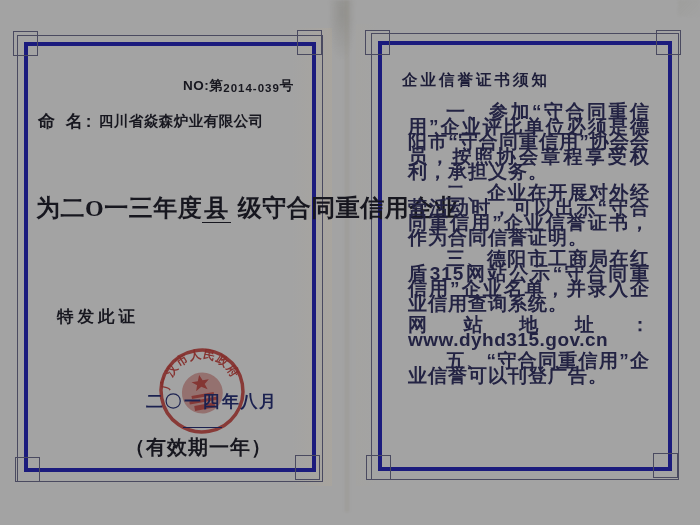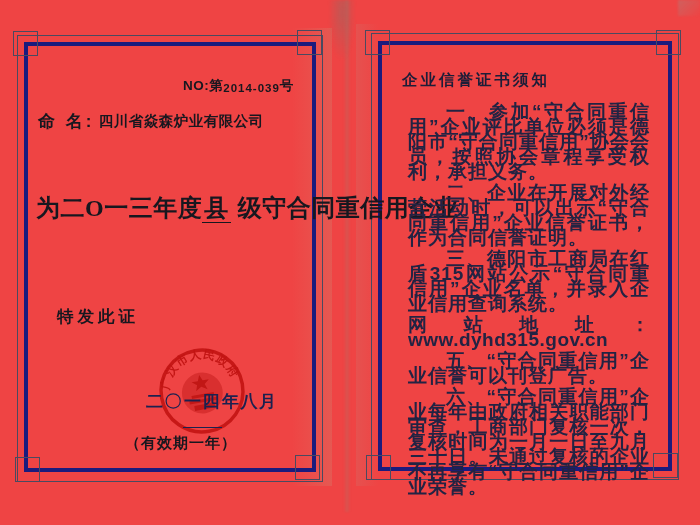--- a/index.html
+++ b/index.html
@@ -2,21 +2,21 @@
 <html><head>
 <meta charset="utf-8">
 <style>
   html,body{margin:0;padding:0;}
   body{
     width:700px;height:525px;overflow:hidden;
     background:#fbfbf9;
     font-family:"Liberation Sans", sans-serif;
     -webkit-font-smoothing:antialiased;
   }
-  #photo{position:relative;width:700px;height:525px;background:#ef4444;}
+  #photo{position:relative;width:700px;height:525px;background:#a3a3a3;}
 
   
   .spine-crease{
     position:absolute;left:344px;top:0;width:6px;height:512px;
     background:linear-gradient(to right,rgba(0,0,0,0),rgba(140,135,120,.28),rgba(0,0,0,0));
     filter:blur(1px);
   }
   .spine-smudge{
     position:absolute;left:328px;top:0;width:28px;height:62px;
     background:radial-gradient(ellipse at 50% 20%,rgba(120,118,110,.38),rgba(120,118,110,0) 70%);
@@ -57,21 +57,21 @@
   .no-line{left:183px;top:77px;font-size:13.5px;letter-spacing:.5px;}
   .no-num{font-size:11.5px;vertical-align:-2px;letter-spacing:1px;}
   .name-line{left:38px;top:110px;text-align:right;}
   .name-label{font-size:17px;letter-spacing:3px;}
   .company{font-size:14.5px;letter-spacing:.5px;vertical-align:1px;}
   .award-line{left:36px;top:192px;font-size:24px;letter-spacing:.5px;font-family:"Liberation Serif",serif;}
   .award-grade{border-bottom:1.5px solid #17171f;padding:0 2px 1px 2px;margin-right:7px;}
   .issue-line{left:57px;top:306px;font-size:16.5px;letter-spacing:4px;}
   .date-line{left:146px;top:390px;font-size:17px;letter-spacing:1.5px;color:#1b2150;z-index:5;}
   .date-filled{border-bottom:1.5px solid #1b2150;padding:0 1px 16px 1px;}
-  .validity-line{left:125px;top:434px;font-size:15px;letter-spacing:1px;}
+  .validity-line{left:125px;top:434px;font-size:20px;letter-spacing:1px;}
 
   
   .seal{
     position:absolute;left:158px;top:347px;width:88px;height:88px;z-index:4;
     transform:rotate(-10deg);opacity:.93;mix-blend-mode:multiply;
   }
 
   
   .rp-content{
     position:absolute;left:402px;top:70px;width:254px;z-index:3;
@@ -153,17 +153,16 @@
     <div class="corner-sq" style="left:366px;top:455px;"></div>
     <div class="corner-sq" style="left:653px;top:453px;"></div>
 
     <div class="rp-content">
       <h2 class="rp-title">企业信誉证书须知</h2>
       <p>一、参加“守合同重信用”企业评比单位必须是德阳市“守合同重信用”协会会员，按照协会章程享受权利，承担义务。</p>
       <p>二、企业在开展对外经营活动时，可以出示“守合同重信用”企业信誉证书，作为合同信誉证明。</p>
       <p>三、德阳市工商局在红盾315网站公示“守合同重信用”企业名单，并录入企业信用查询系统。</p>
       <p class="no-indent">网站地址：www.dyhd315.gov.cn</p>
       <p>五、“守合同重信用”企业信誉可以刊登广告。</p>
-      <p>六、“守合同重信用”企业每年由政府相关职能部门审查，工商部门复核一次，复核时间为一月一日至九月三十日。未通过复核的企业不再享有“守合同重信用”企业荣誉。</p>
     </div>
   </div>
 
 </div>
 
 </body></html>

